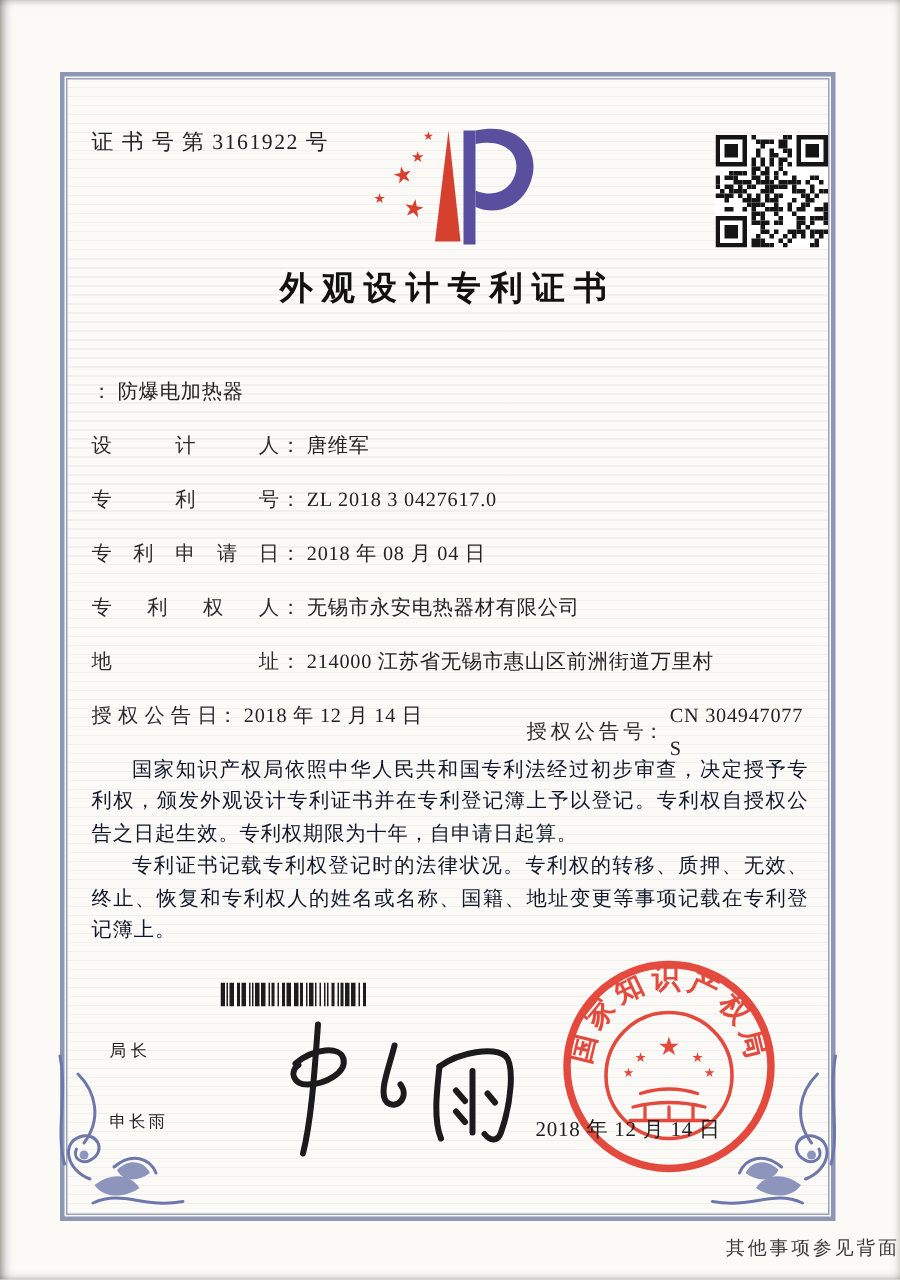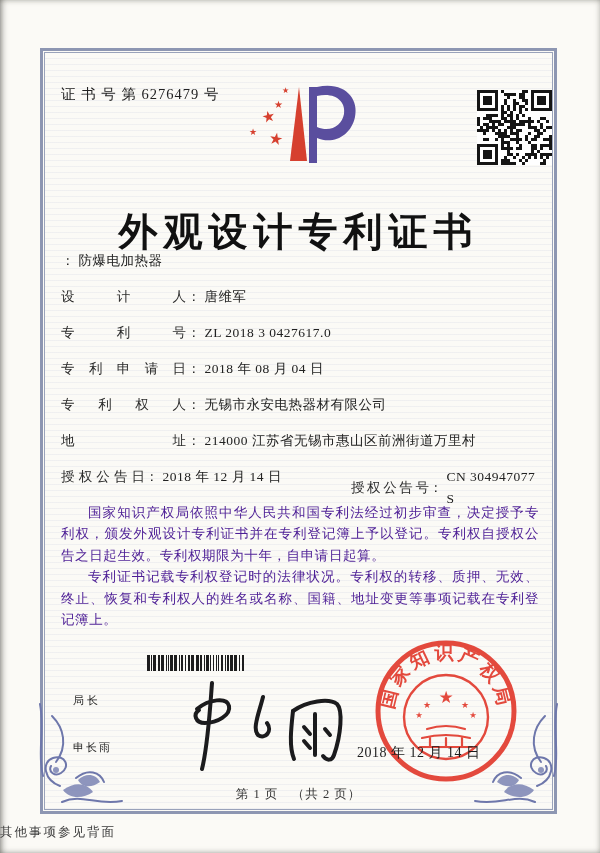--- a/index.html
+++ b/index.html
@@ -23,58 +23,58 @@
     background:repeating-linear-gradient(0deg,
       rgba(140,150,195,.10) 0px, rgba(140,150,195,.10) 1px,
       rgba(255,255,255,0) 1px, rgba(255,255,255,0) 6px);
     pointer-events:none;
   }
   .cert-no{position:absolute;left:18px;top:34px;font-size:14.5px;letter-spacing:1px;color:#222;}
   .logo{position:absolute;left:198px;top:28px;width:124px;height:92px;}
   .qr{position:absolute;left:434px;top:39px;width:75px;height:75px;background:#fff;}
   .title{
     position:absolute;left:0;top:126px;width:100%;text-align:center;
-    font-size:39px;font-weight:bold;letter-spacing:6px;color:#111;margin-top:28px;
+    font-size:22px;font-weight:bold;letter-spacing:6px;color:#111;
   }
   .fields{position:absolute;left:18px;top:199px;right:14px;display:flex;flex-direction:column;gap:14px;}
   .field-row{display:flex;align-items:baseline;font-size:13.5px;line-height:22px;position:relative;}
   .f-label{display:inline-block;width:126px;text-align:justify;text-align-last:justify;color:#2b2b2b;letter-spacing:1px;}
   .f-label.small{width:84px;letter-spacing:0;}
   .f-colon{margin-right:4px;}
   .f-value{letter-spacing:.5px;color:#222;}
   .grant-second{position:absolute;left:290px;top:0;display:flex;align-items:center;}
   .paras{
     position:absolute;left:18px;top:451px;width:478px;
-    font-size:13.5px;line-height:21.4px;letter-spacing:.6px;text-align:justify;color:#4c1d95;
+    font-size:13.5px;line-height:21.4px;letter-spacing:.6px;text-align:justify;color:#0f172a;
   }
   .paras p{margin:0;text-indent:2em;}
   .barcode{position:absolute;left:104px;top:604px;width:100px;height:16px;}
   .signer{position:absolute;left:30px;top:642px;font-size:11px;letter-spacing:3px;color:#222;}
   .signer .name{margin-top:32px;letter-spacing:2px;}
   .signature{position:absolute;left:138px;top:618px;width:176px;height:108px;}
   .seal{position:absolute;left:326px;top:585px;width:154px;height:154px;z-index:2;}
   .seal-date{position:absolute;left:314px;top:693px;font-size:14px;letter-spacing:.5px;color:#1c1c1c;z-index:3;}
   .page-info{position:absolute;left:0;bottom:8px;width:100%;text-align:center;font-size:12.5px;letter-spacing:1px;color:#333;}
   .ornament{position:absolute;width:104px;height:122px;z-index:2;pointer-events:none;}
   .orn-bl{left:-11px;bottom:-11px;}
   .orn-br{right:-11px;bottom:-11px;transform:scaleX(-1);}
-  .back-note{position:absolute;left:0;top:824px;width:100%;text-align:left;font-size:12.5px;letter-spacing:2px;color:#3a3a3a;}
+  .back-note{position:absolute;left:0;top:824px;width:100%;text-align:right;font-size:12.5px;letter-spacing:2px;color:#3a3a3a;}
   svg text{font-family:"DejaVu Sans","Liberation Sans",sans-serif;}
   svg text.cjk{font-family:"Liberation Serif","DejaVu Serif",serif;}
 </style>
 </head>
 <body>
 
 <div class="page">
 
   <div class="frame">
     <div class="frame-bg"></div>
     <div class="frame-inner"></div>
 
-    <div class="cert-no">证 书 号 第 6276479 号</div>
+    <div class="cert-no">证 书 号 第 3161922 号</div>
 
     <svg class="logo" viewBox="0 0 124 92">
       <polygon points="58,8 66,82 49,82" fill="#d6402f"></polygon>
       <path d="M68,8 L76,8 L76,84 L68,84 Z" fill="#5a4e9e"></path>
       <path d="M76,8 C104,2 118,20 114,38 C110,57 92,66 76,59 L76,48 C90,54 101,46 103,35 C105,23 95,13 76,17 Z" fill="#5a4e9e"></path>
       <text x="22" y="44" font-size="15" fill="#d6402f" transform="rotate(-12 22 44)">★</text>
       <text x="33" y="29" font-size="10" fill="#d6402f">★</text>
       <text x="8" y="56" font-size="9" fill="#d6402f">★</text>
       <text x="27" y="64" font-size="16" fill="#d6402f" transform="rotate(10 27 64)">★</text>
       <text x="41" y="14" font-size="8" fill="#d6402f">★</text>
@@ -442,17 +442,16 @@
         <path d="M30,102 C50,93 64,106 90,101"></path>
         <path d="M44,78 C56,68 68,72 72,82"></path>
       </g>
       <g fill="#7b84b4" opacity="0.85">
         <path d="M31,90 C43,81 55,83 61,92 C51,99 37,99 31,90 Z"></path>
         <path d="M46,80 C54,72 64,74 68,82 C60,88 50,88 46,80 Z"></path>
         <circle cx="24" cy="70" r="3"></circle>
       </g>
     </svg>
 
-    <div class="page-info">第 1 页　（共 2 页）</div>
   </div>
 
   <div class="back-note">其他事项参见背面</div>
 </div>
 
 </body></html>

